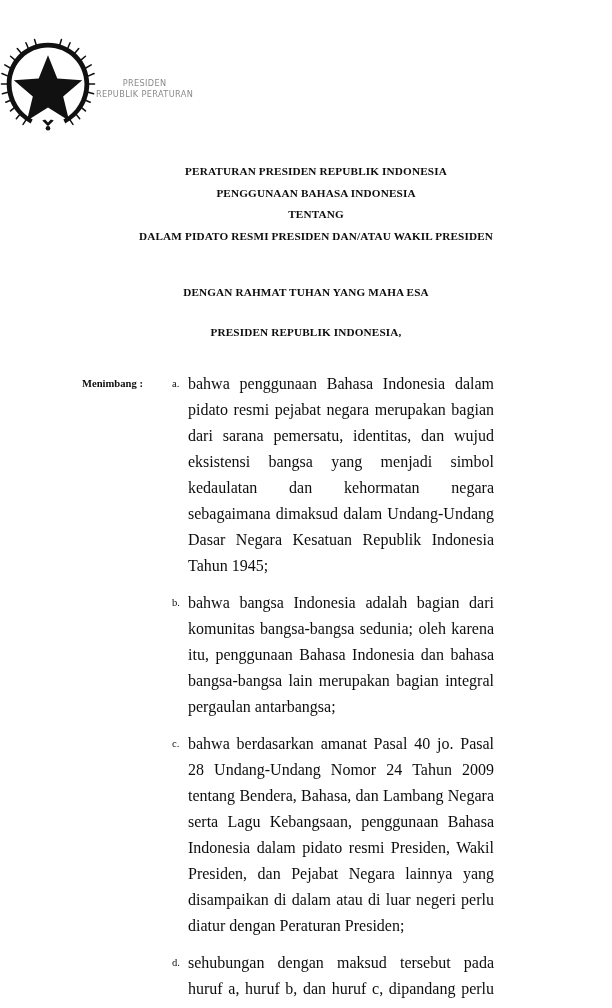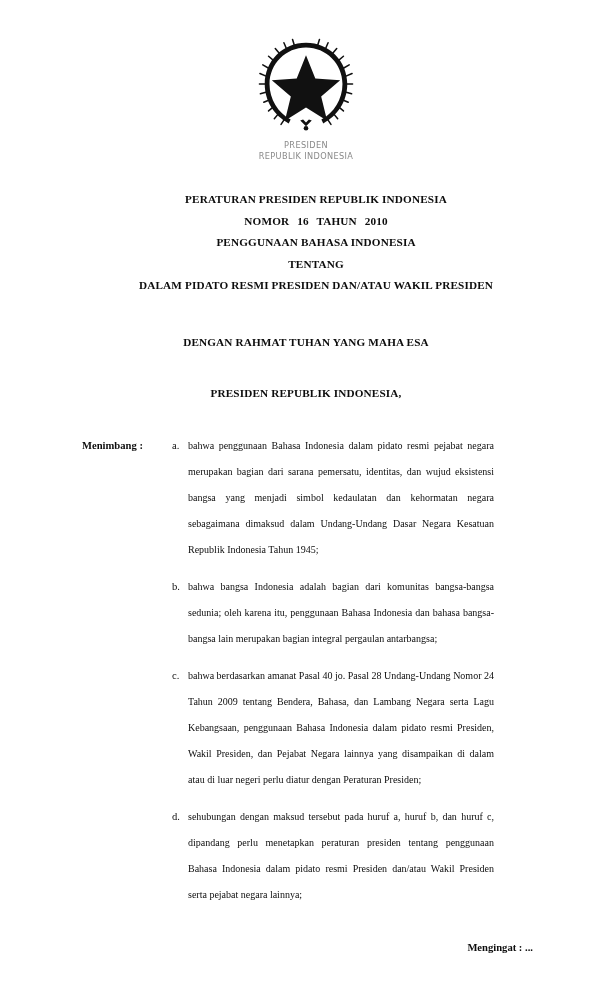--- a/index.html
+++ b/index.html
@@ -21,21 +21,20 @@
     width: 612px;
     height: 1008px;
     box-sizing: border-box;
   }
 
   
   .emblem-block {
     width: 100%;
     padding-top: 38px;
     display: flex;
-    flex-direction: column;
     align-items: center;
   }
   .emblem-svg {
     display: block;
     width: 96px;
     height: 96px;
   }
   .emblem-caption {
     margin-top: 6px;
     font-family: "DejaVu Sans", "Liberation Sans", sans-serif;
@@ -65,21 +64,21 @@
 
   .rahmat-line {
     margin-top: 35px;
     text-align: center;
     font-weight: bold;
     font-size: 11.2px;
     line-height: 21.5px;
     letter-spacing: 0.15px;
   }
   .institution-line {
-    margin-top: 30px;
+    margin-top: 18px;
     text-align: center;
     font-weight: bold;
     font-size: 11.2px;
     line-height: 21.5px;
     letter-spacing: 0.15px;
   }
 
   
   .considerations {
     margin-top: 28px;
@@ -112,21 +111,21 @@
   }
   .cons-marker {
     flex: 0 0 16px;
     width: 16px;
     font-size: 10.6px;
     line-height: 26px;
   }
   .cons-text {
     flex: 1 1 auto;
     min-width: 0;
-    font-size: 10px;
+    font-size: 16px;
     line-height: 26px;
     text-align: justify;
     text-justify: inter-word;
     hyphens: none;
   }
   
 
   .footer-note {
     margin-top: 30px;
     padding-right: 79px;
@@ -182,27 +181,26 @@
 
           <path d="M44 86 L50 92 L56 86 L53 85 L50 88 L47 85 Z"></path>
           <circle cx="50" cy="94" r="2.4"></circle>
 
           <path d="M50 18 L59.7 42.2 L85.6 44.1 L65.8 61.0 L72.0 86.2 L50 72.3 L28.0 86.2 L34.2 61.0 L14.4 44.1 L40.3 42.2 Z"></path>
         </g>
       </svg>
     </span>
     <div class="emblem-caption">
       <div>PRESIDEN</div>
-      <div>REPUBLIK INDONESIA</div>
+      <div>REPUBLIK PERATURAN</div>
     </div>
   </div>
 
   <div class="title-block">
     <div class="title-line">PERATURAN PRESIDEN REPUBLIK INDONESIA</div>
-    <div class="title-line spaced">NOMOR  16  TAHUN  2010</div>
     <div class="title-line">PENGGUNAAN BAHASA INDONESIA</div>
     <div class="title-line">TENTANG</div>
     <div class="title-line">DALAM PIDATO RESMI PRESIDEN DAN/ATAU WAKIL PRESIDEN</div>
   </div>
 
   <div class="rahmat-line">DENGAN RAHMAT TUHAN YANG MAHA ESA</div>
   <div class="institution-line">PRESIDEN REPUBLIK INDONESIA,</div>
 
   <div class="considerations">
     <div class="cons-row">

